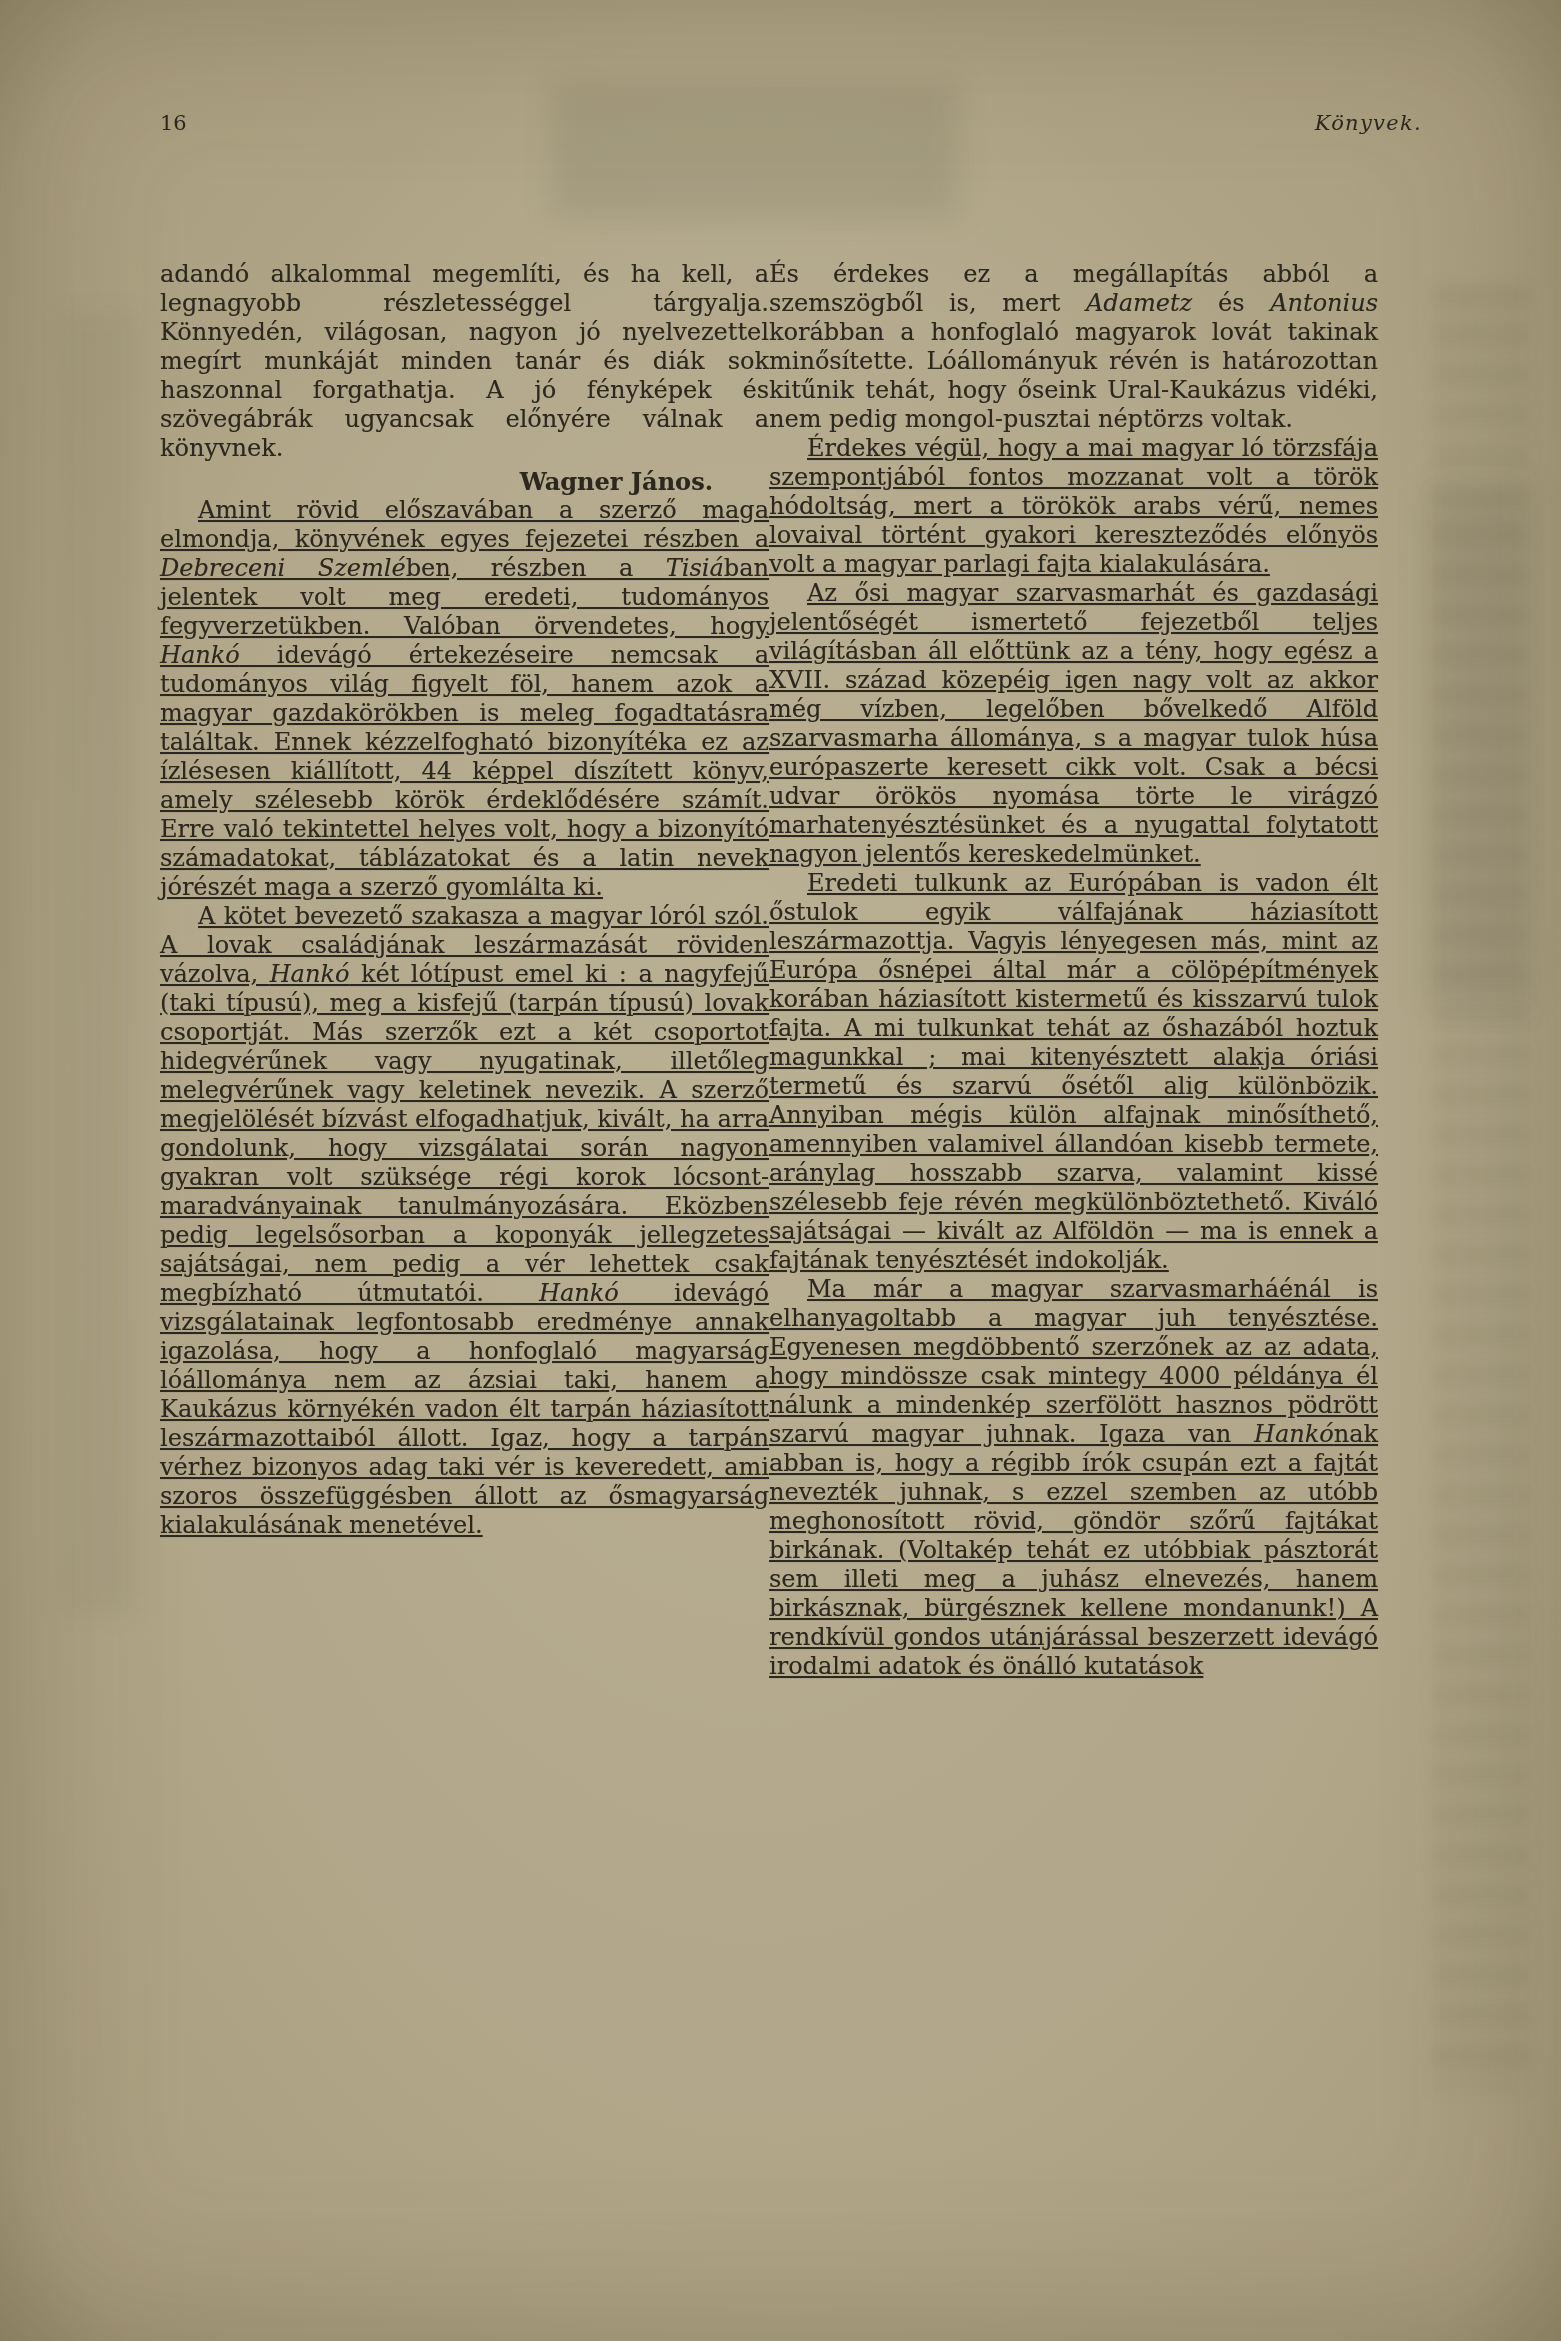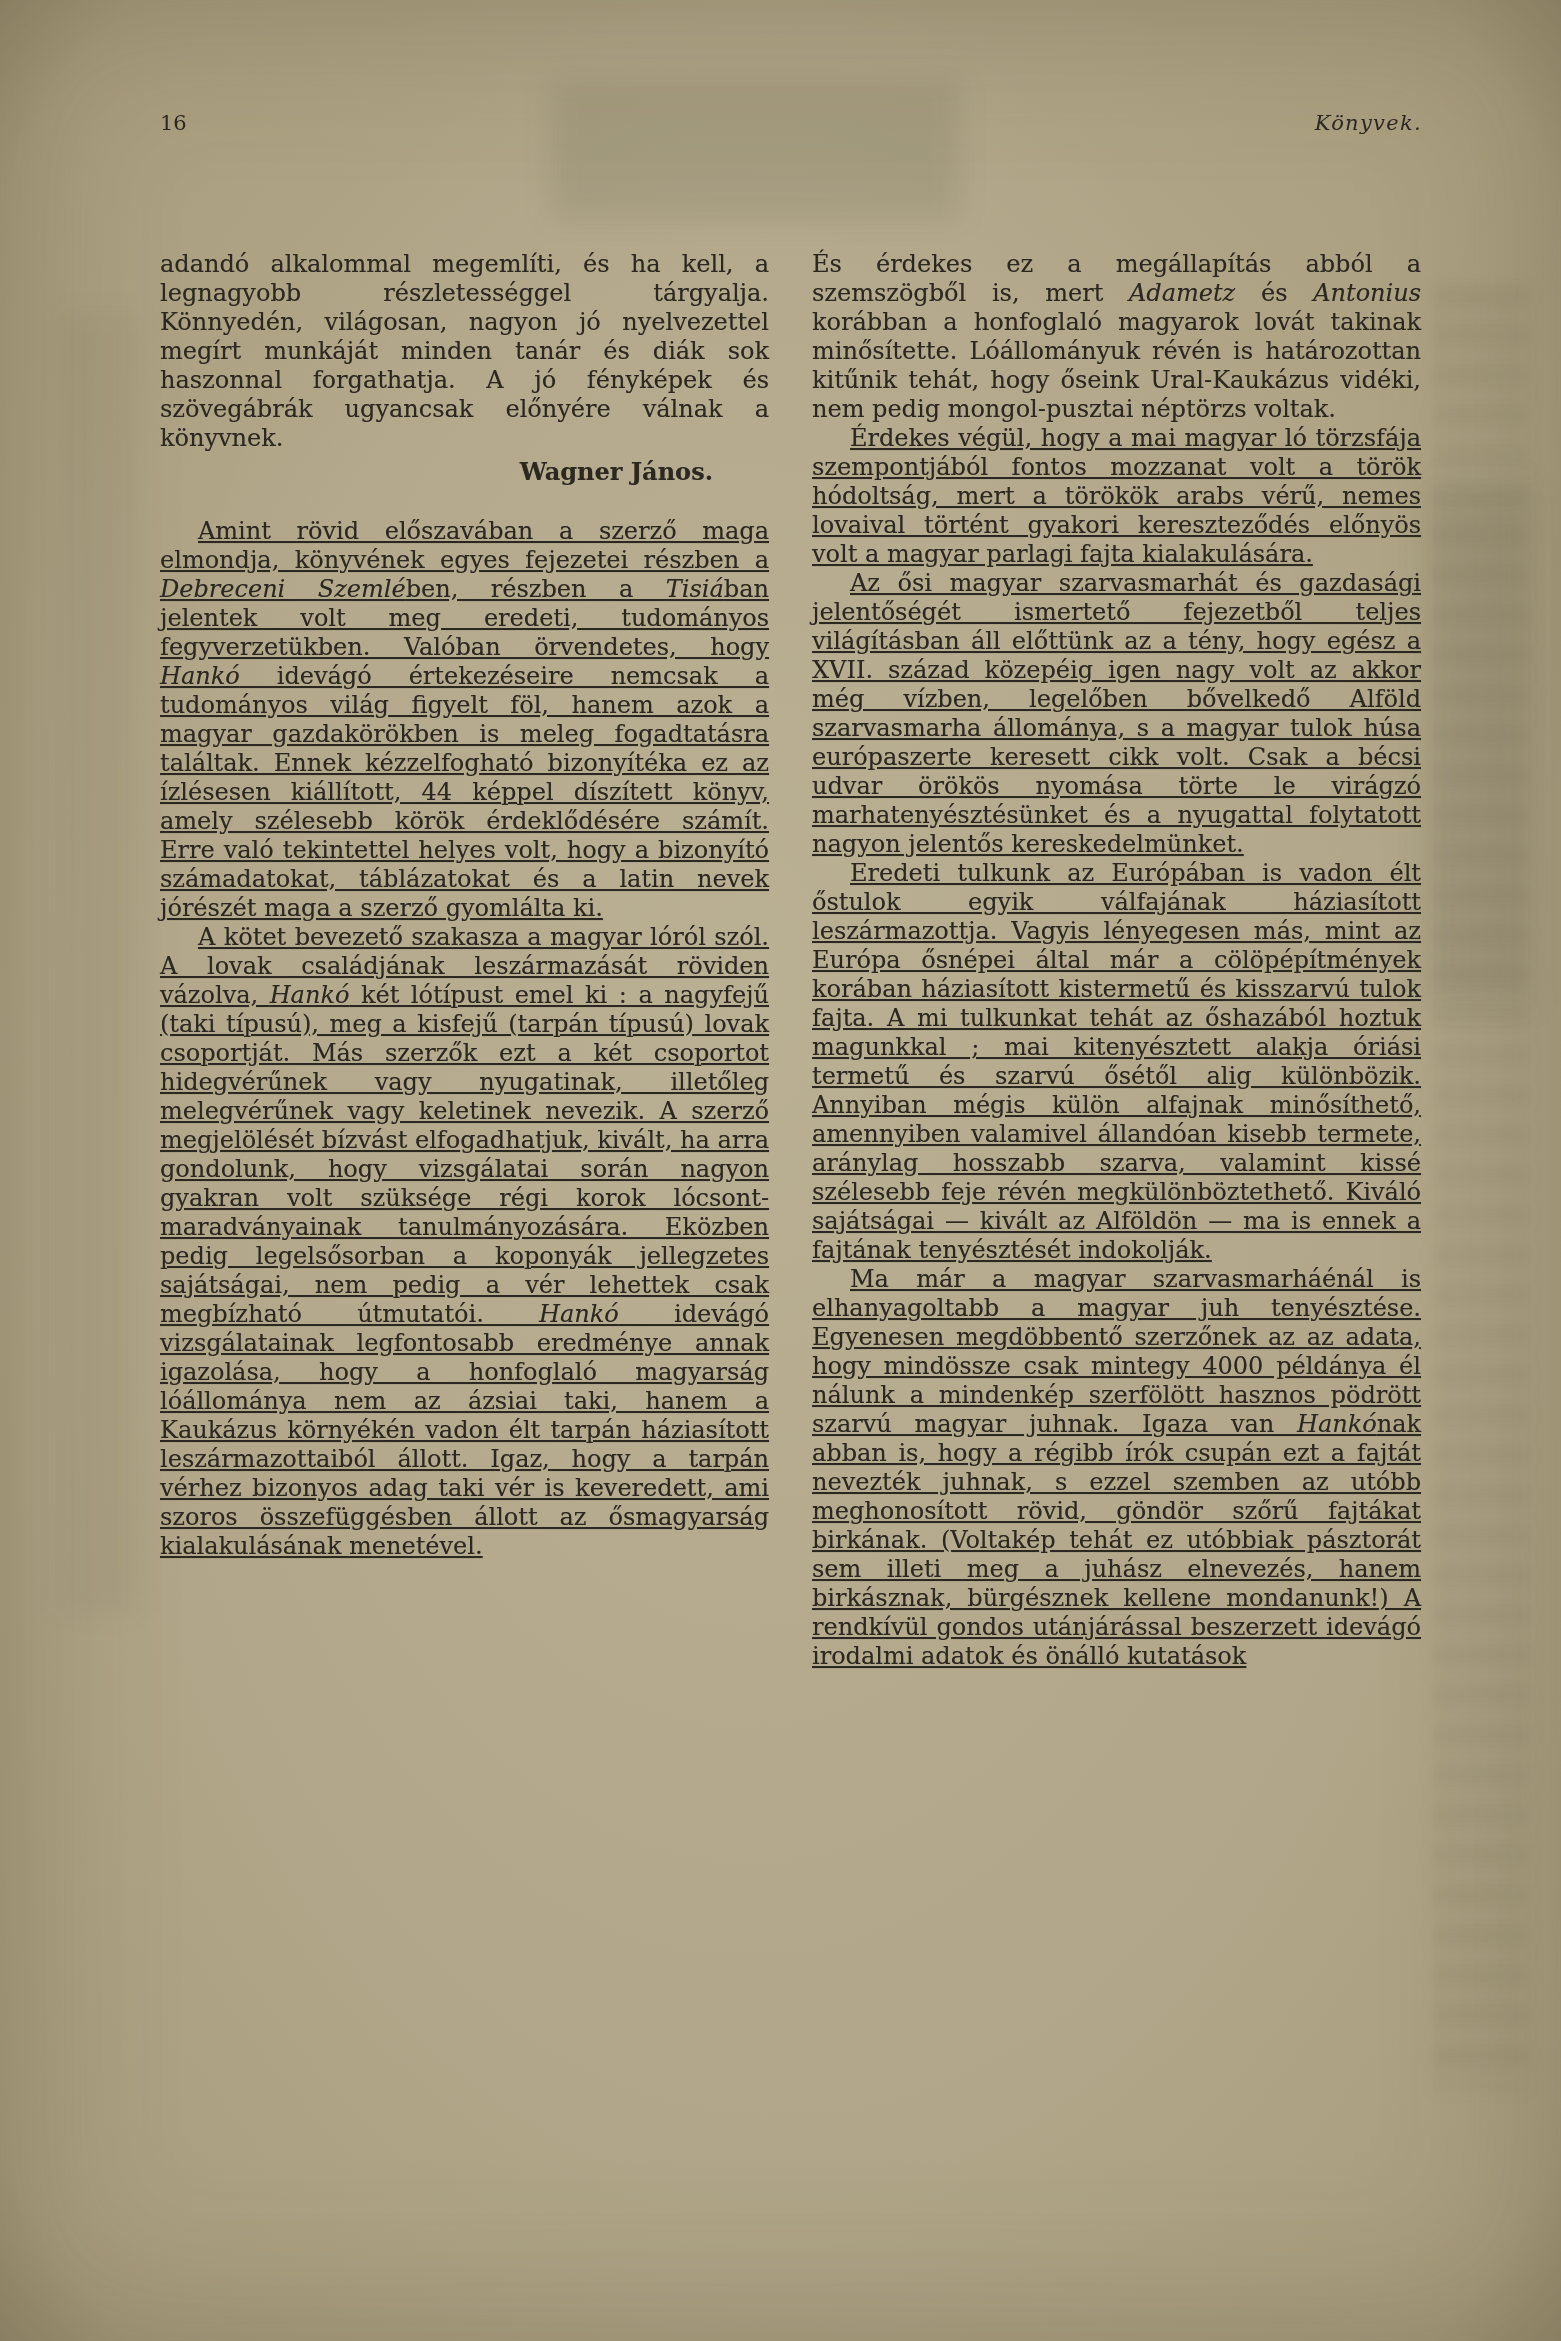--- a/index.html
+++ b/index.html
@@ -68,25 +68,24 @@
   .running-head {
     position: absolute;
     left: 12px; right: 0; top: 0;
     text-align: right;
     font-style: italic;
     letter-spacing: 1.3px;
   }
   
   .columns {
     position: absolute;
-    top: 250px;
+    top: 260px;
     left: 160px;
     width: 1262px;
     display: flex;
-    gap: 43px;
   }
   .column {
     width: 609px;
     font-size: 24px;
     line-height: 29px;
     text-align: justify;
     hyphens: auto;
     -webkit-hyphens: auto;
     text-shadow: 0.2px 0.2px 0 rgba(44,39,31,0.35);
   }
@@ -96,21 +95,20 @@
   }
   .block.indent {
     text-indent: 38px;
     text-decoration: underline;
   }
   .block.signature {
     text-align: right;
     padding-right: 56px;
     font-weight: bold;
     margin-top: 3.5px;
-    margin-bottom: 31px;
   }
   .block.heading {
     margin-top: 0;
   }
   .run-i { font-style: italic; margin-top: 44px; }
   .run-b { font-weight: bold; }
 </style>
 </head>
 <body>
 

